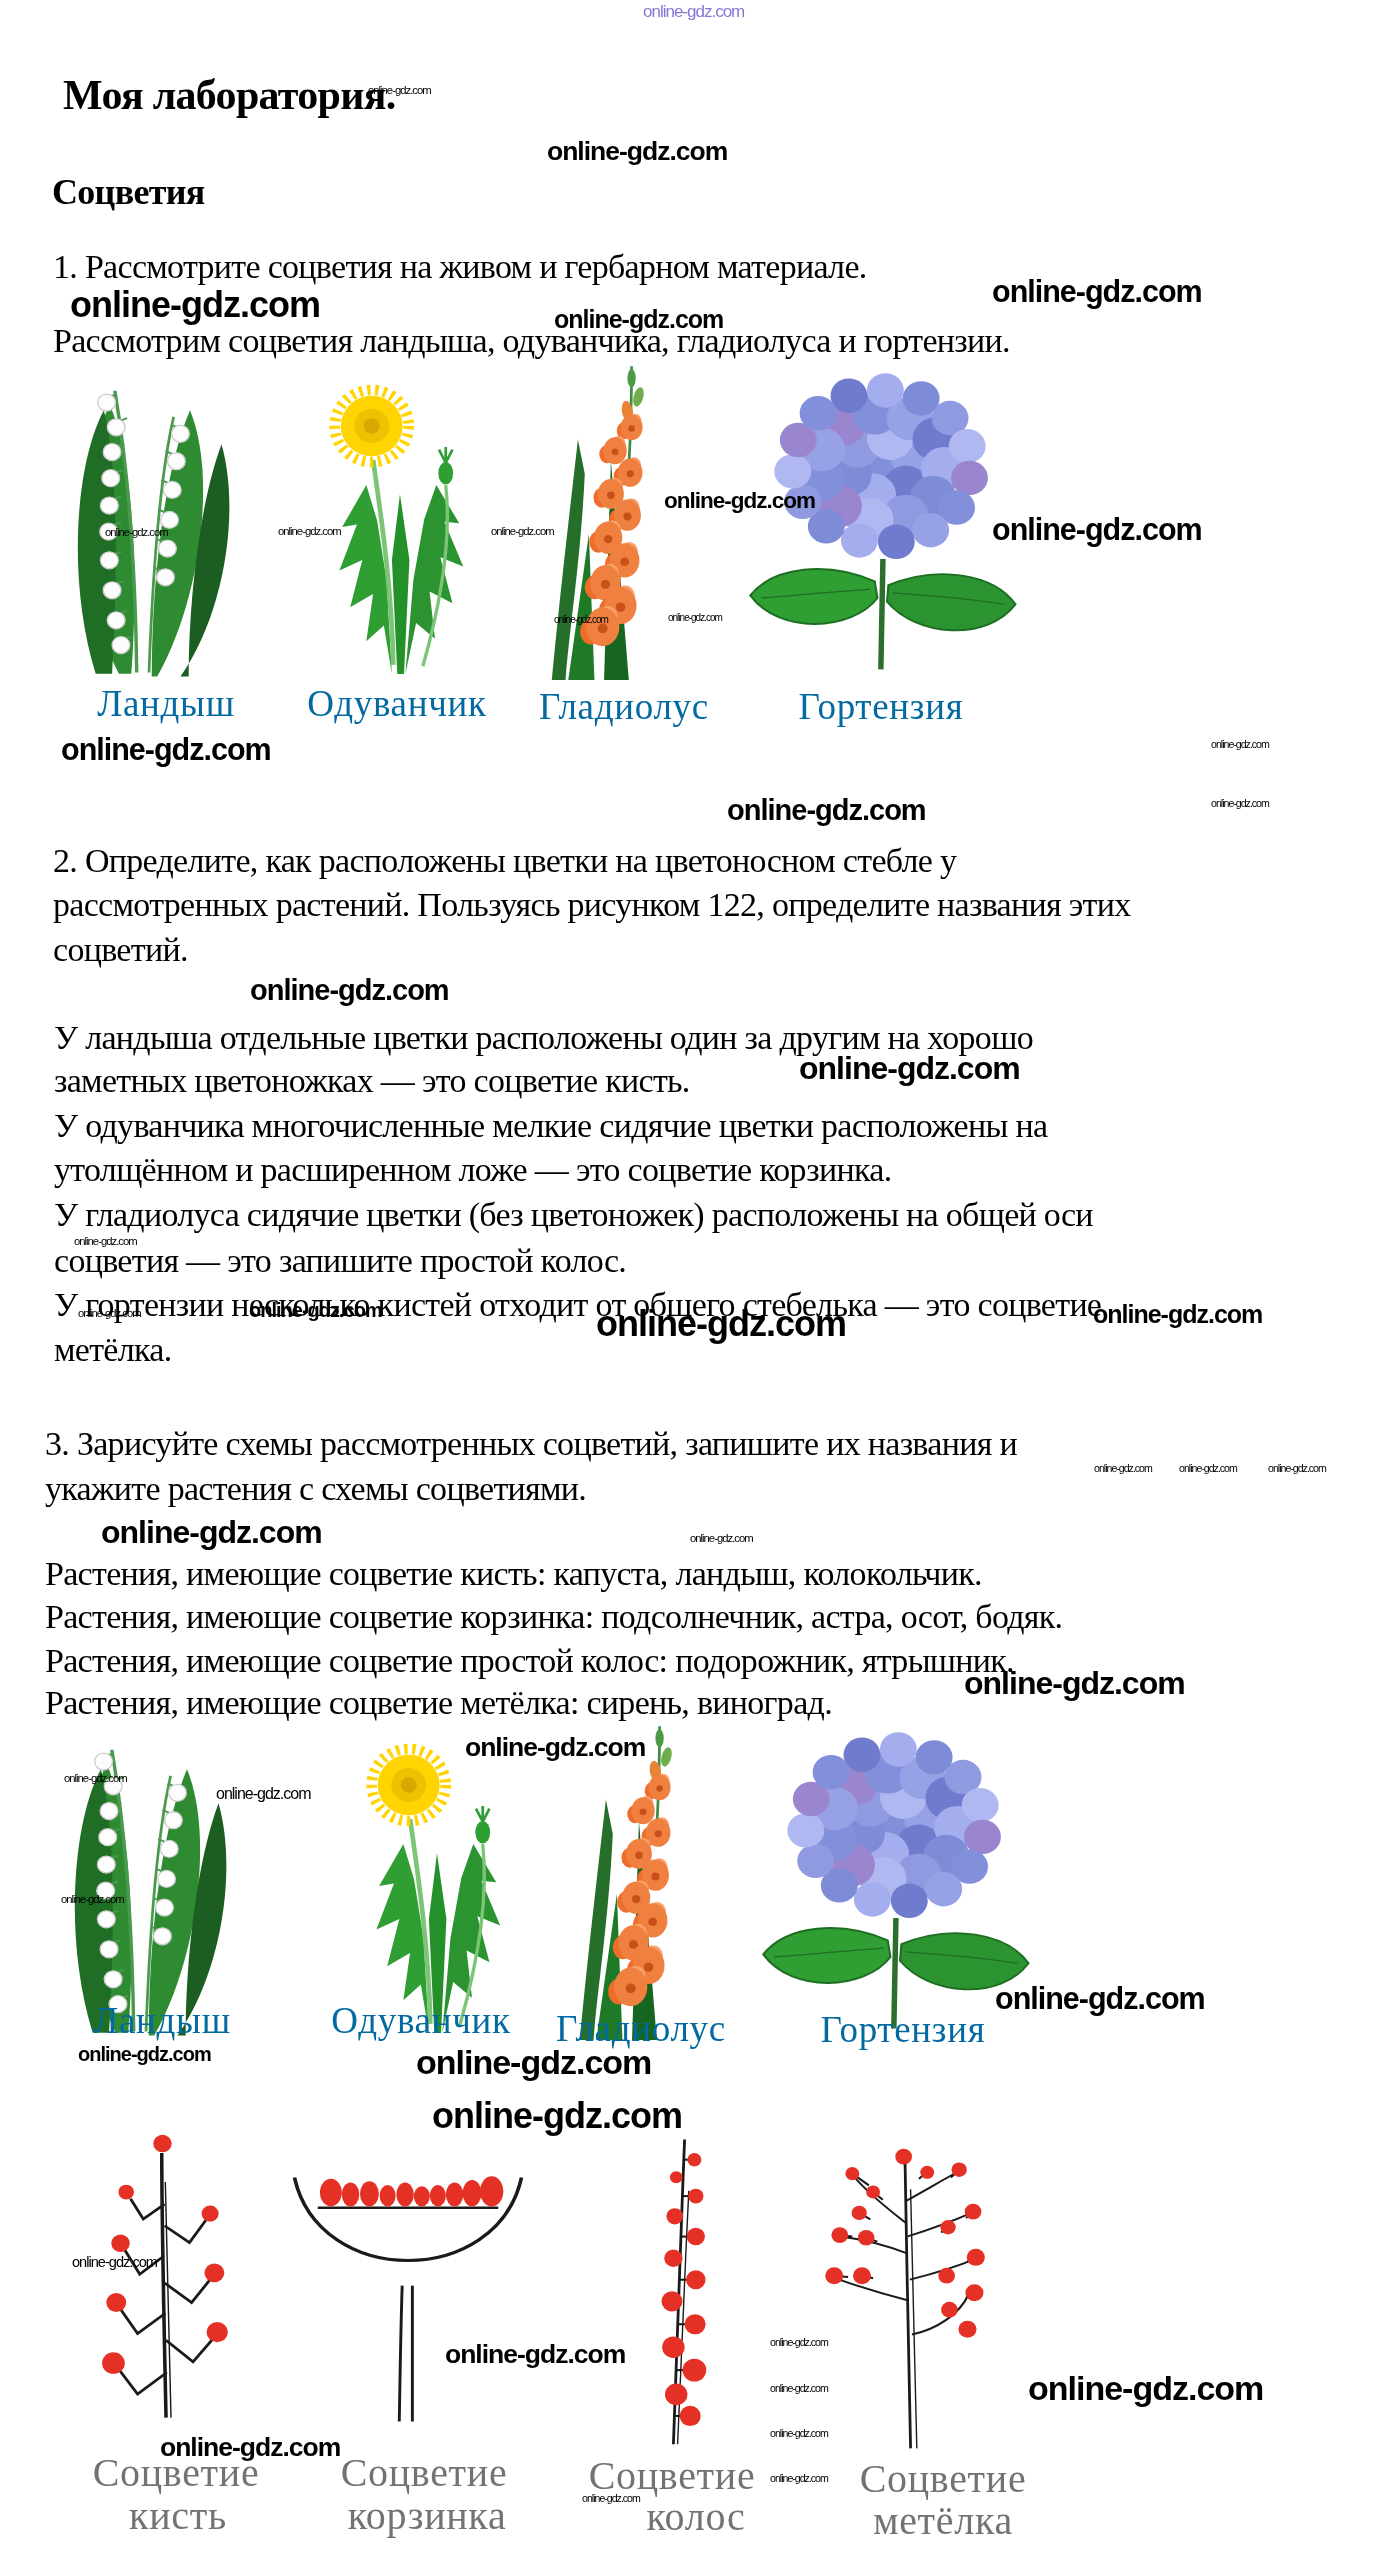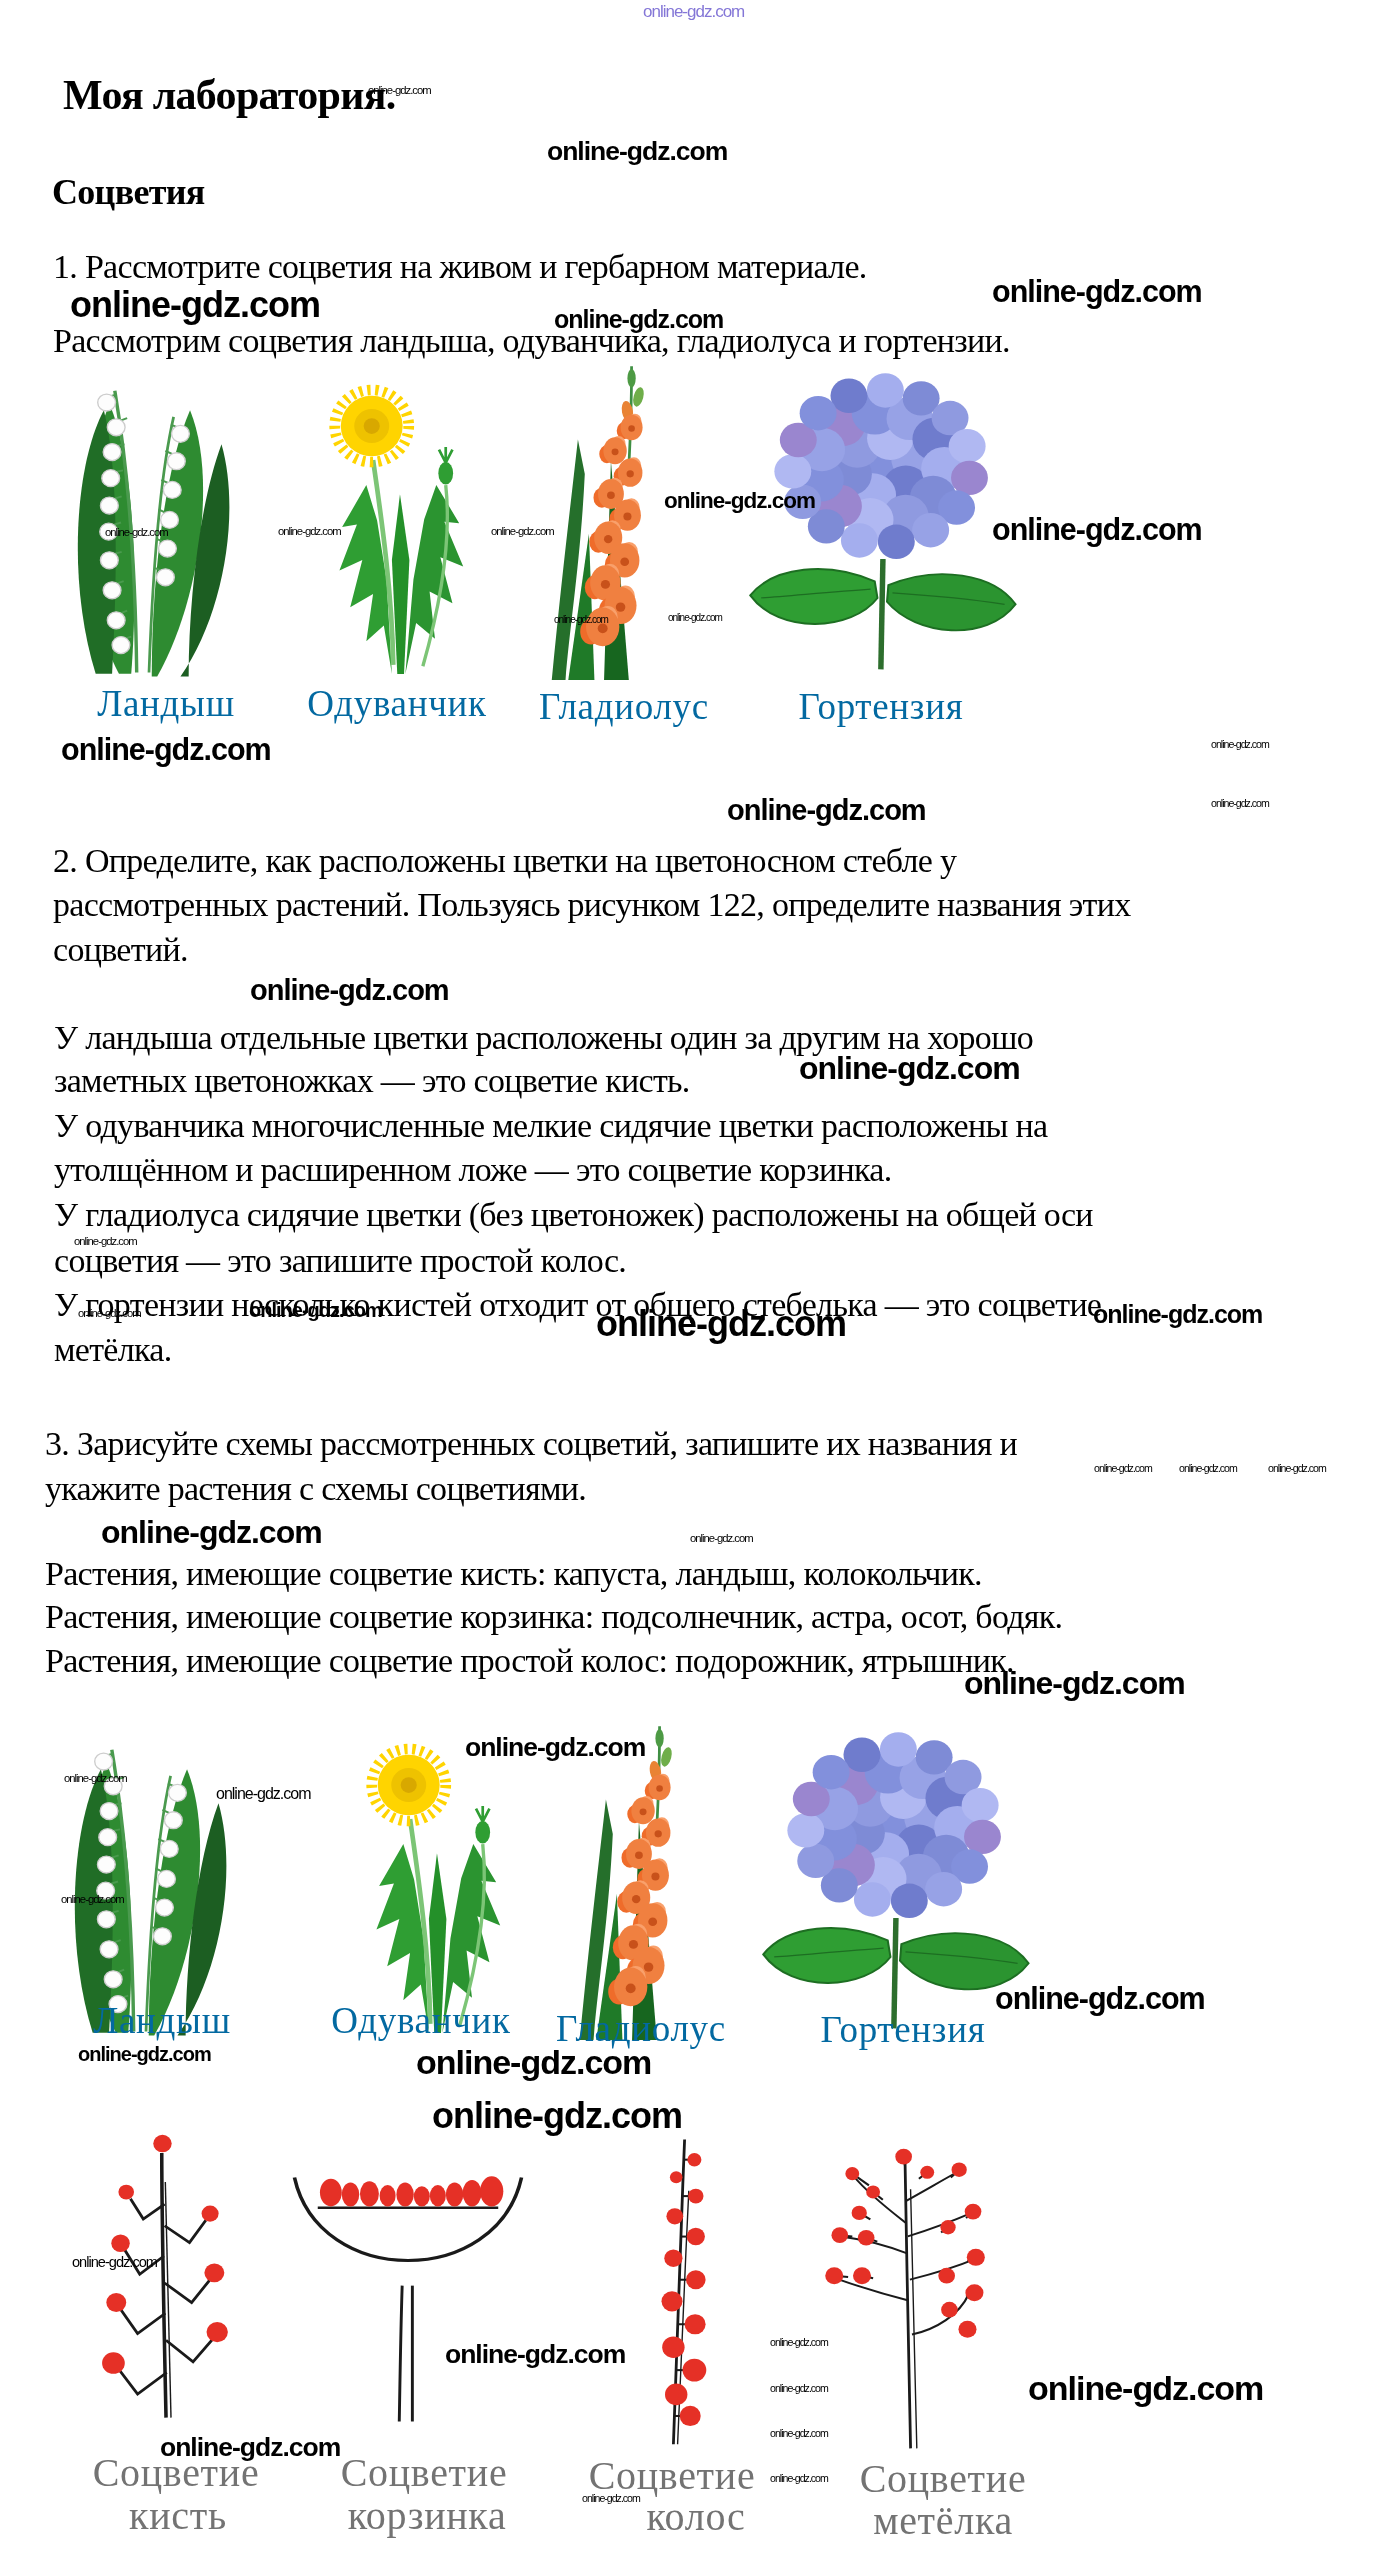--- a/index.html
+++ b/index.html
@@ -218,20 +218,21 @@
   <div class="t" style="left:54px;top:1244px;">соцветия — это запишите простой колос.</div>
   <div class="t" style="left:54px;top:1288px;">У гортензии несколько кистей отходит от общего стебелька — это соцветие</div>
   <div class="t" style="left:54px;top:1333px;">метёлка.</div>
 
   <div class="t" style="left:45px;top:1427px;">3. Зарисуйте схемы рассмотренных соцветий, запишите их названия и</div>
   <div class="t" style="left:45px;top:1472px;">укажите растения с схемы соцветиями.</div>
 
   <div class="t" style="left:45px;top:1557px;">Растения, имеющие соцветие кисть: капуста, ландыш, колокольчик.</div>
   <div class="t" style="left:45px;top:1600px;">Растения, имеющие соцветие корзинка: подсолнечник, астра, осот, бодяк.</div>
   <div class="t" style="left:45px;top:1644px;">Растения, имеющие соцветие простой колос: подорожник, ятрышник.</div>
+  <div class="t" style="left:45px;top:1686px;">Растения, имеющие соцветие метёлка: сирень, виноград.</div>
 
   <div>
     <figure class="fig" style="left:53px;top:1725px;width:212px;height:313px;margin:0;">
         <svg xmlns="http://www.w3.org/2000/svg" viewBox="0 0 310 480" preserveAspectRatio="none">
           <path d="M92 472 C36 362 32 180 78 58 C116 150 120 340 110 472 Z" fill="#2e8b31"></path>
           <path d="M58 472 C16 330 28 150 70 68 C94 170 88 350 82 472 Z" fill="#206d26"></path>
           <path d="M148 476 C210 362 236 170 196 68 C158 160 140 330 140 476 Z" fill="#2e8b31"></path>
           <path d="M182 476 C246 382 270 222 242 120 C210 210 194 360 194 476 Z" fill="#1c5e22"></path>
           <path d="M118 470 C116 300 104 150 86 38" stroke="#4a9a4e" stroke-width="5" fill="none"></path>
           <path d="M136 470 C142 300 152 170 172 78" stroke="#4a9a4e" stroke-width="4" fill="none"></path>

